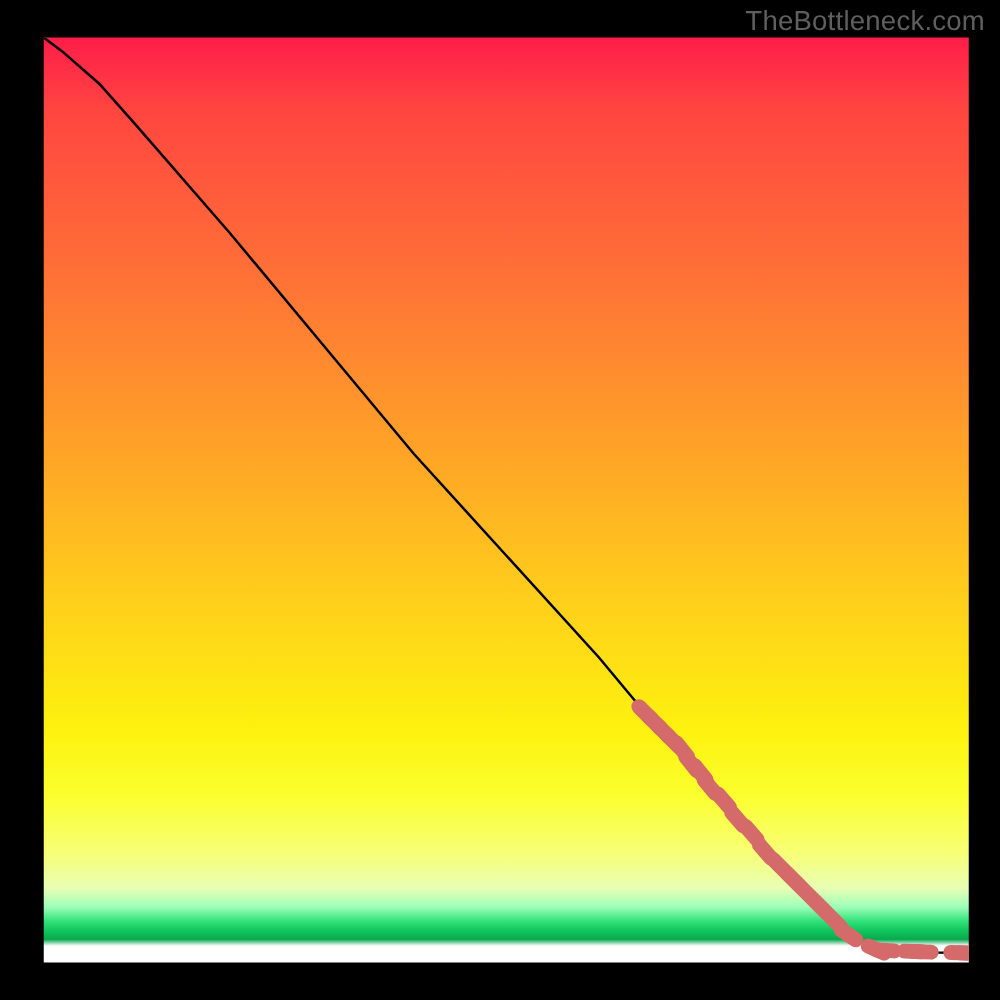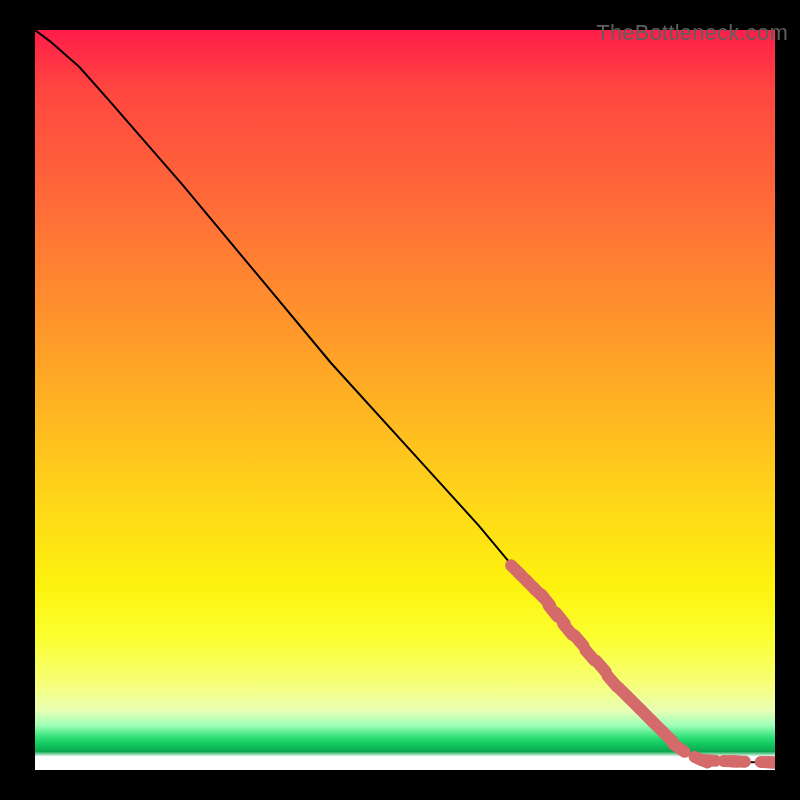--- a/index.html
+++ b/index.html
@@ -12,21 +12,21 @@
     font-family: Arial, Helvetica, sans-serif;
   }
   .frame {
     position: relative;
     width: 800px;
     height: 800px;
     background: #000;
   }
   .watermark {
     position: absolute;
-    top: 20px;
+    top: 4px;
     right: 12px;
     color: #5f5f5f;
     font-size: 22px;
     letter-spacing: 0.2px;
     z-index: 20;
   }
   .plot-area {
     position: absolute;
     left: 35px;
     top: 30px;

